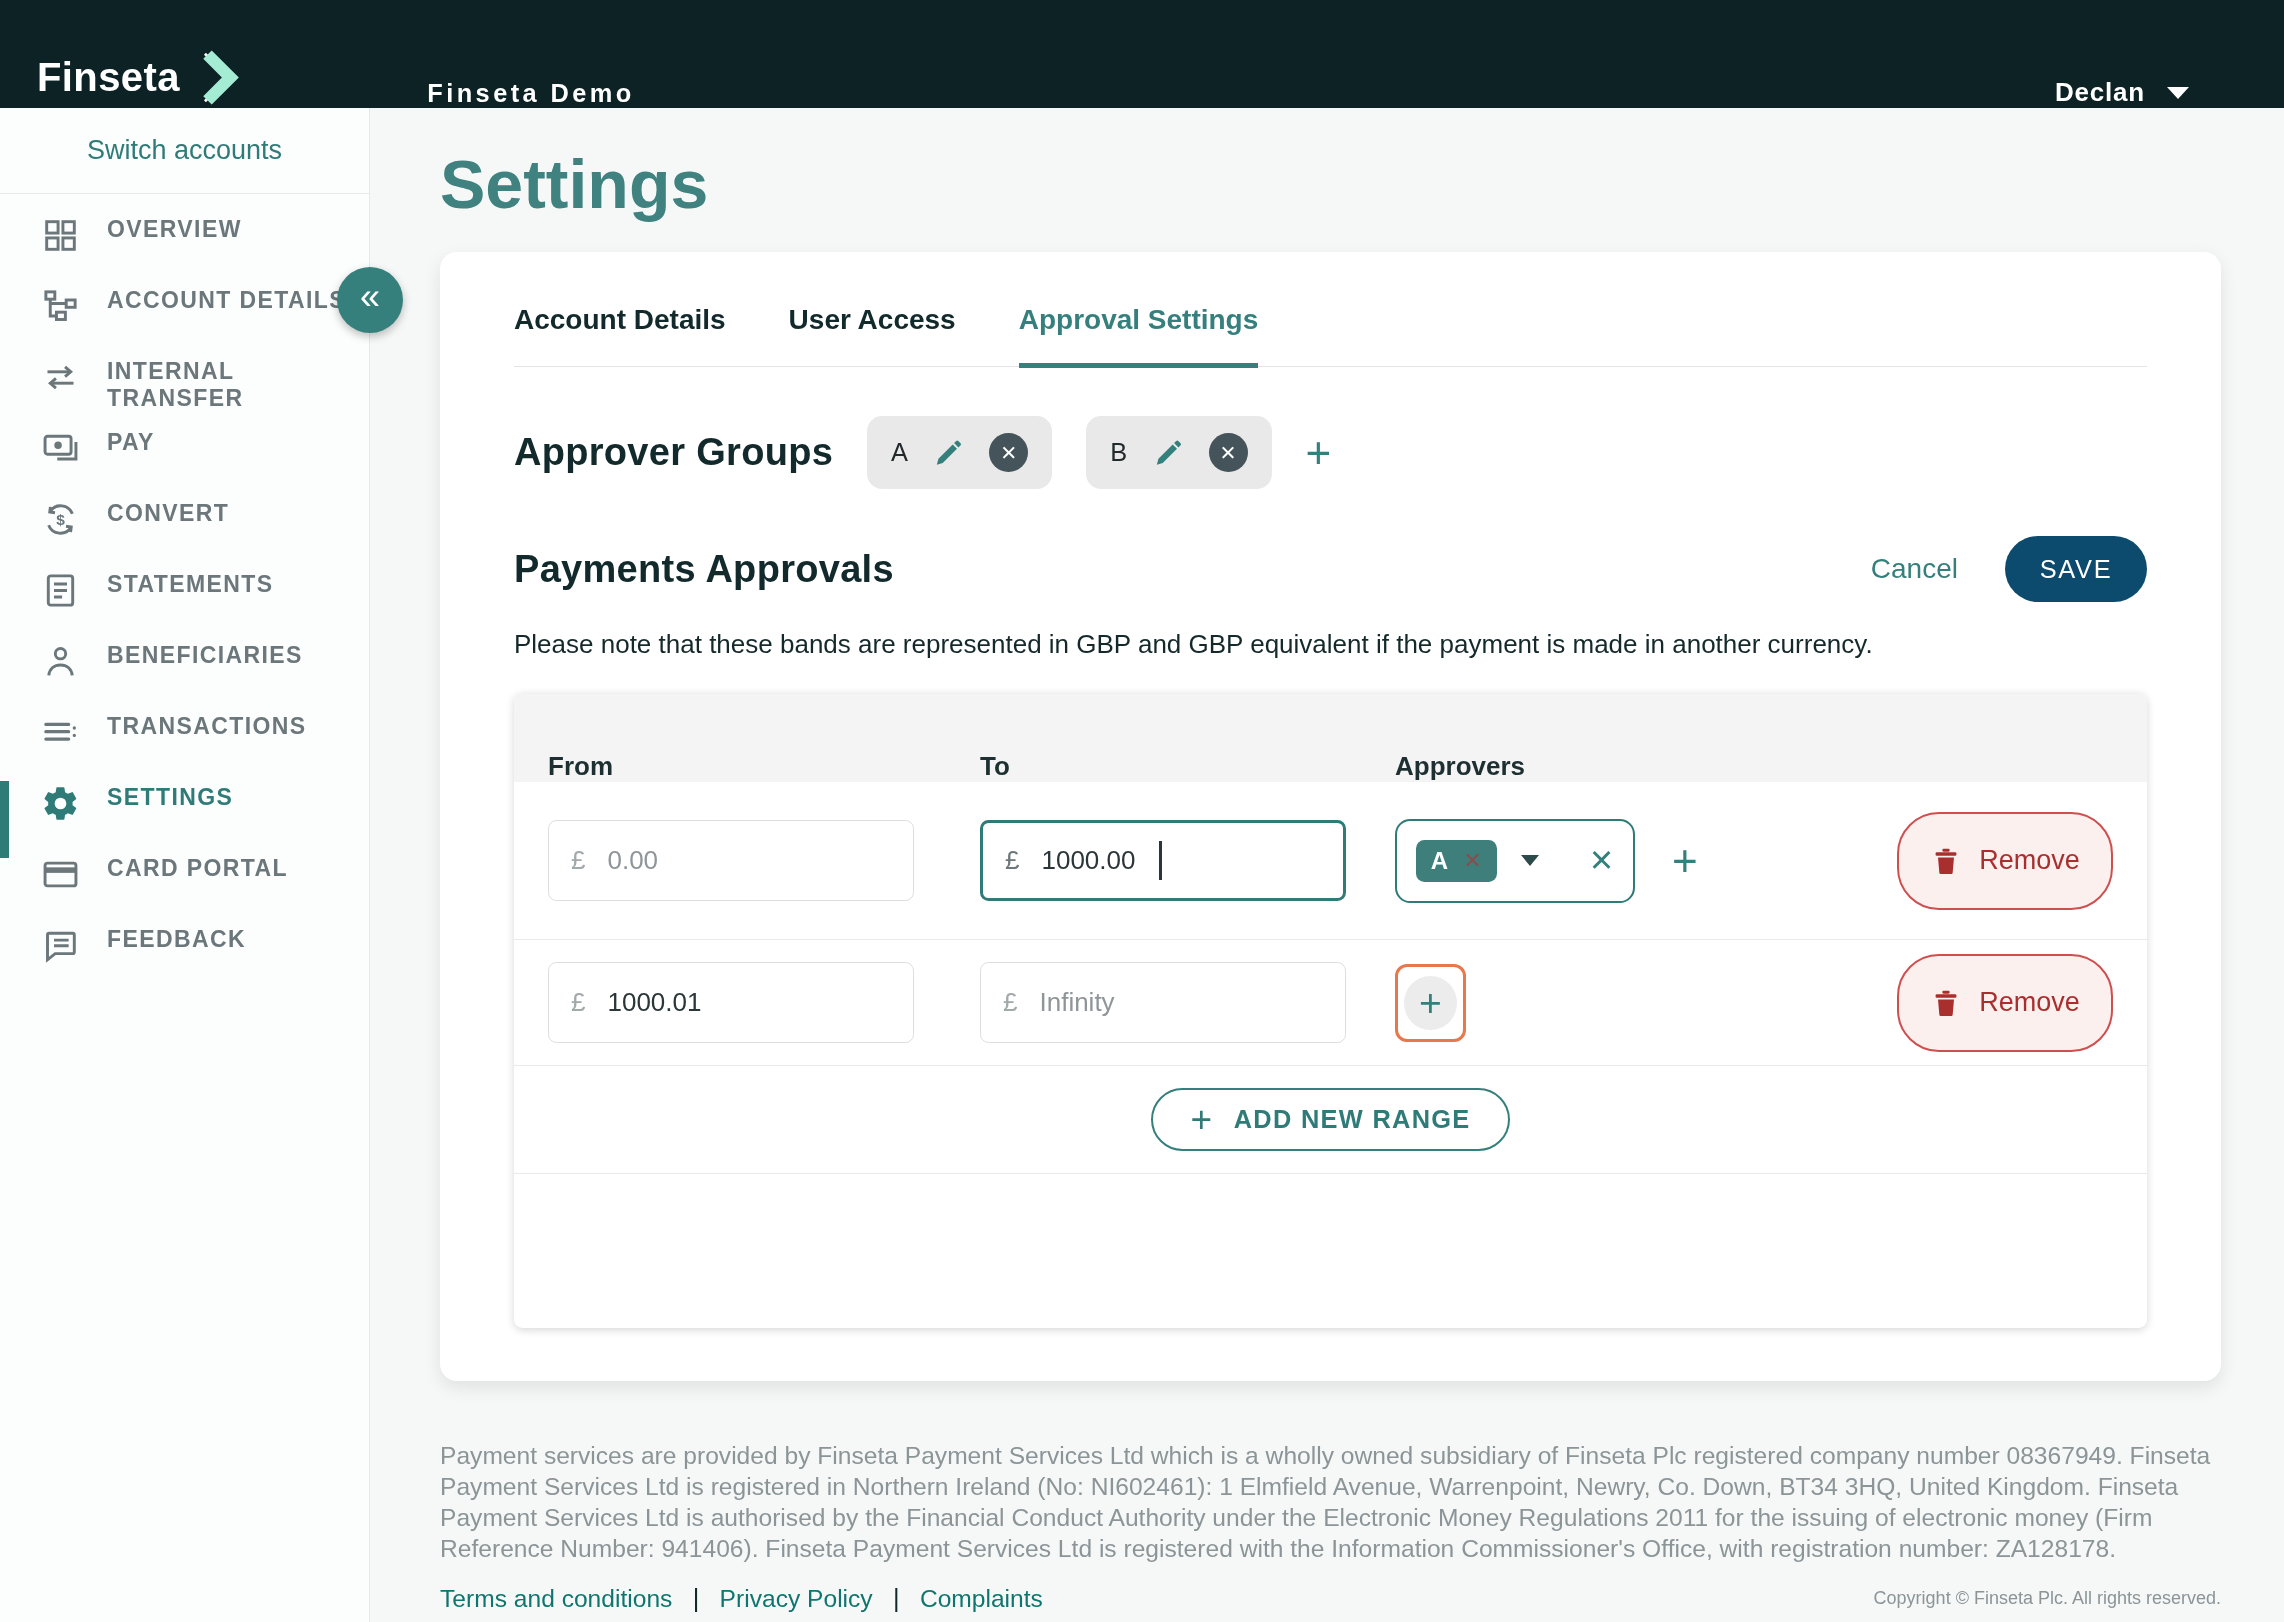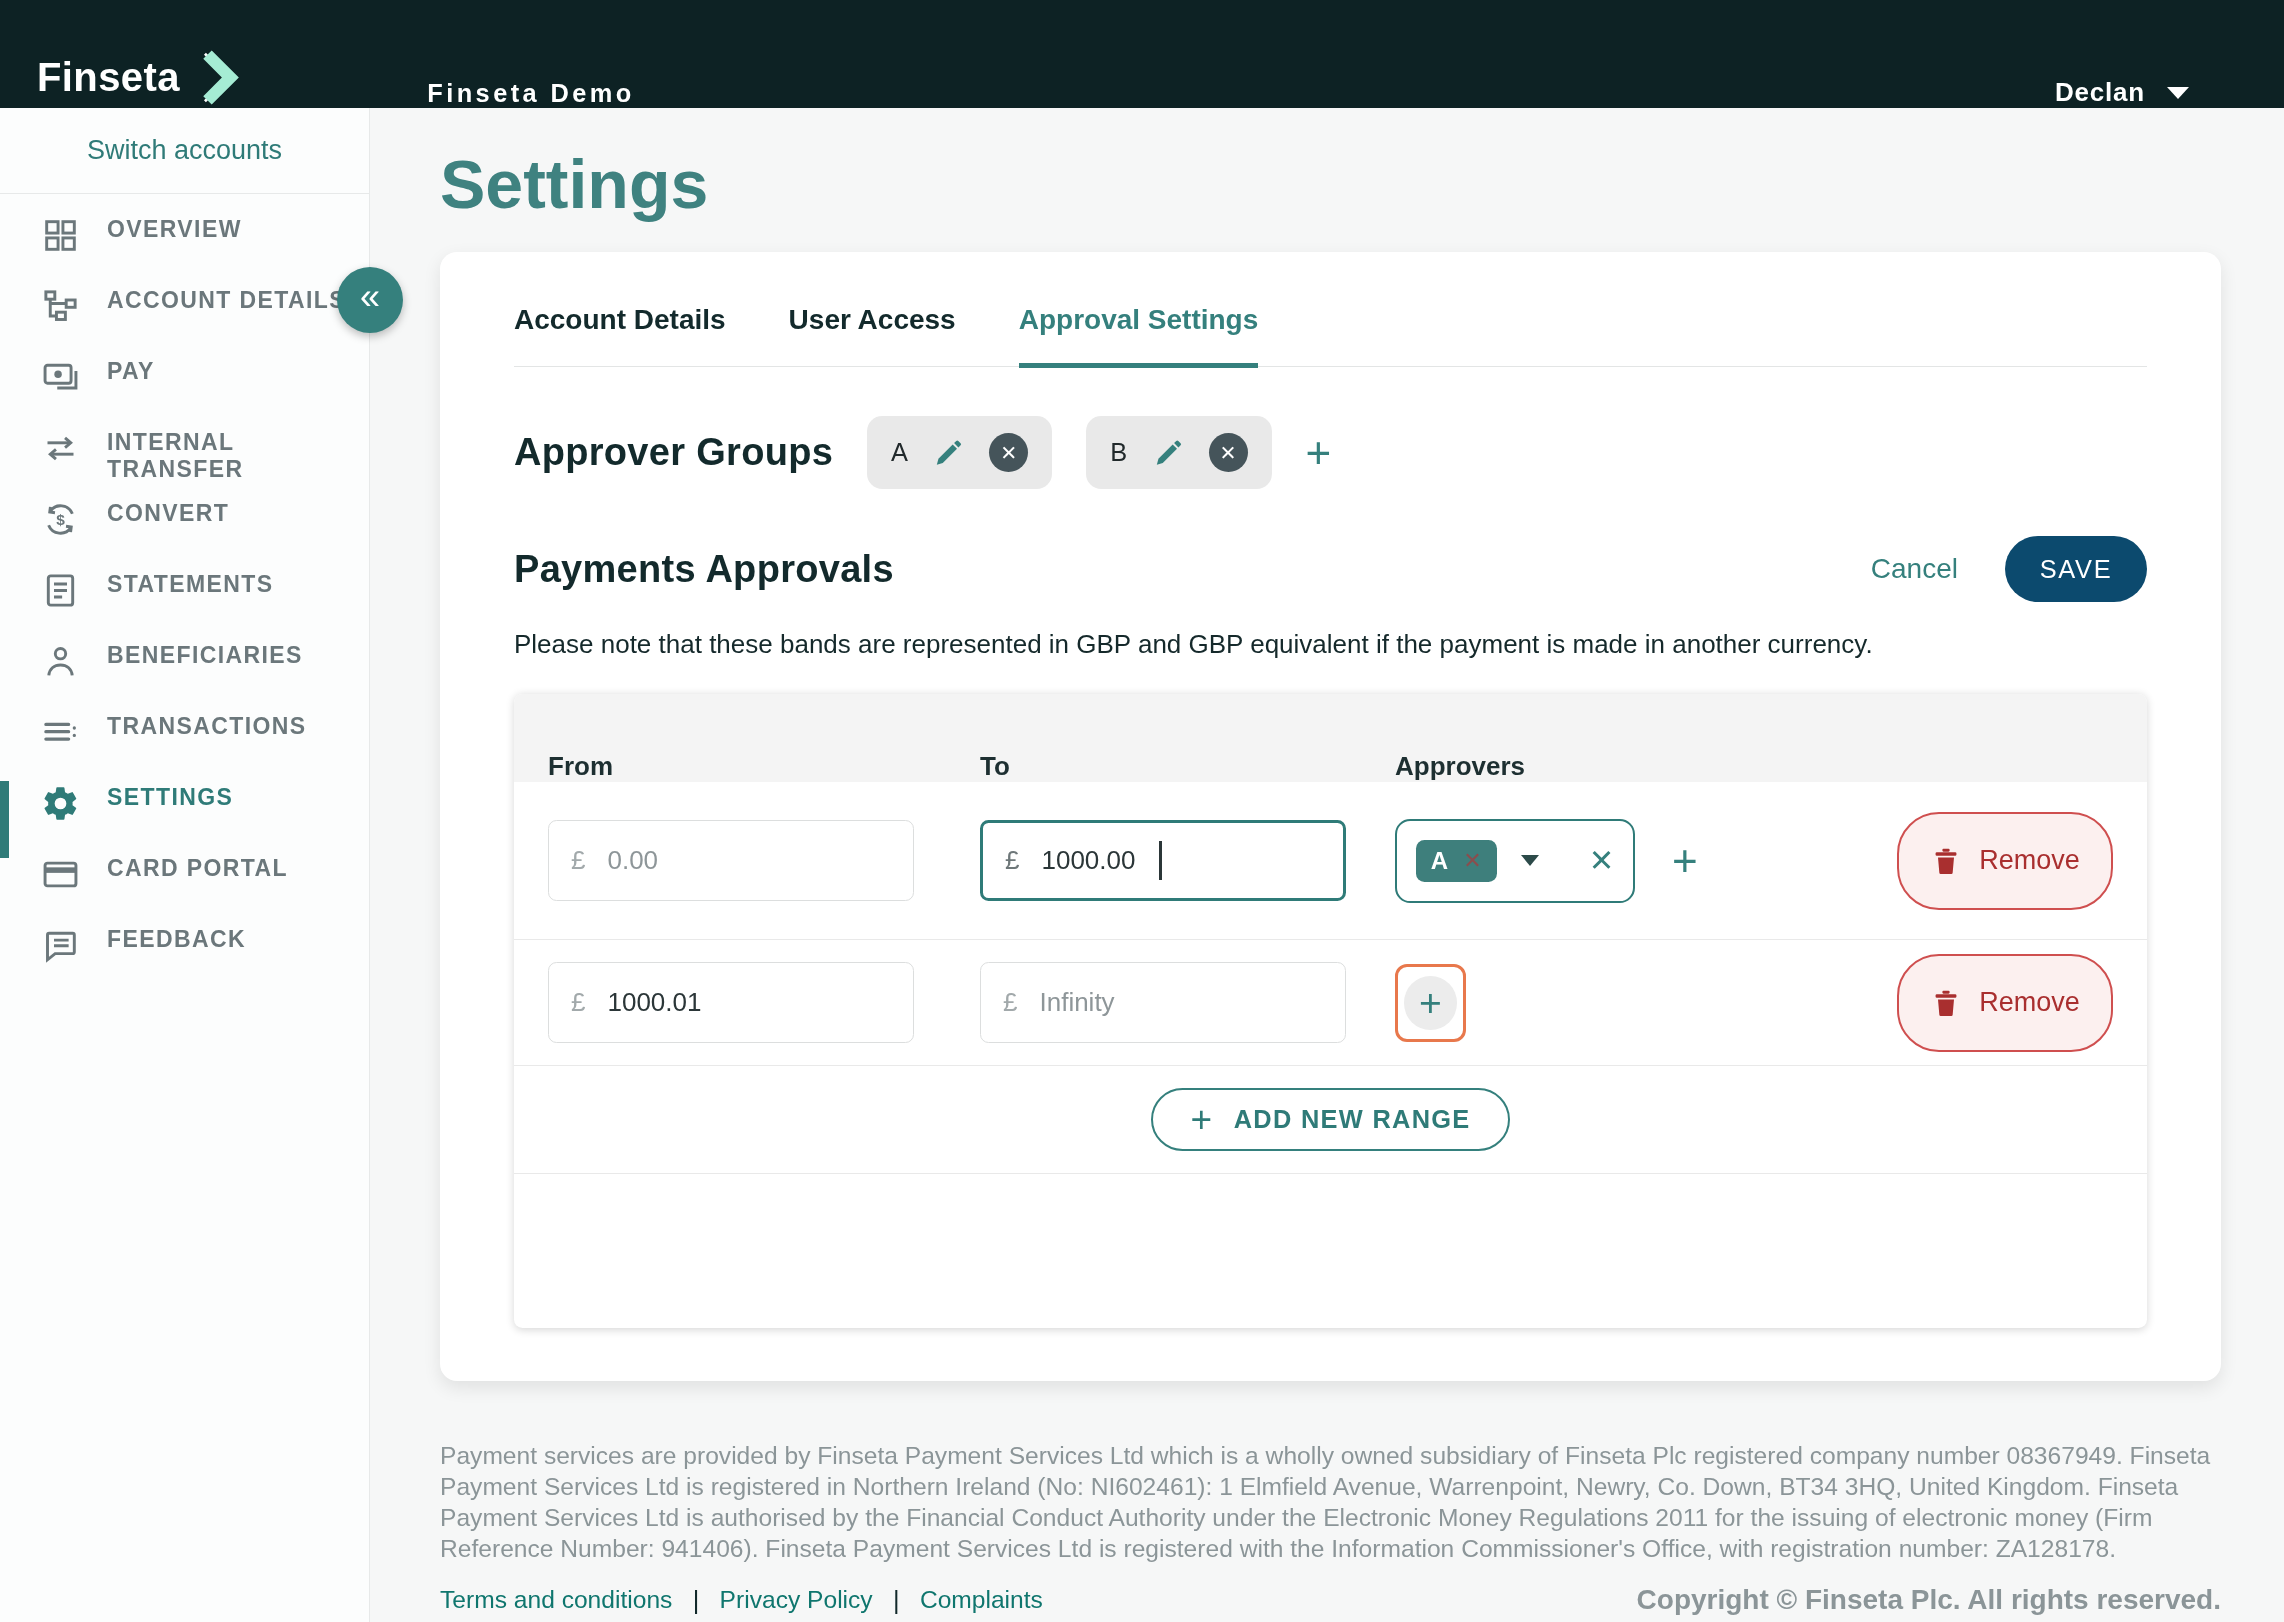--- a/index.html
+++ b/index.html
@@ -160,21 +160,21 @@
     padding:0 37px;
   }
   .add-range-btn .plus-glyph { font-size:37px; font-weight:300; color:#2f7b78; }
   .panel-spacer { height:154px; }
   
   .legal { margin-top:59px; font-size:24.6px; line-height:31px; color:#8b9598; max-width:1788px; }
   .foot-row { margin-top:20.3px; display:flex; align-items:center; }
   .foot-links { display:flex; align-items:center; gap:20.3px; }
   .foot-link { color:#0f766e; font-size:24.6px; font-weight:500; cursor:pointer; }
   .foot-sep { color:#12292b; font-size:25.4px; }
-  .copyright { margin-left:auto; color:#8b9598; font-size:28px;font-weight:bold; }
+  .copyright { margin-left:auto; color:#8b9598; font-size:18px; }
 </style>
 </head>
 <body>
 
 <div class="topbar">
   <div class="logo">
     <span class="logo-text">Finseta</span>
     <svg class="logo-mark" viewBox="0 0 36 36">
       <path d="M10 4 L24 18 L10 32" fill="none" stroke="#ffffff" stroke-width="1.6"></path>
       <path d="M14 2 L30 18 L14 34 L9 29 L20 18 L9 7 Z" fill="#a5ecd4"></path>
@@ -216,38 +216,38 @@
             <rect x="9.5" y="15.5" width="5.5" height="4.5"></rect>
             <path d="M5.7 7.5v10.3h3.8M5.7 10.2h9.8"></path>
           </svg>
         </span>
         <span class="nav-label">ACCOUNT DETAILS</span>
       </div>
 
       <div class="nav-item">
         <span class="nav-icon">
           <svg viewBox="0 0 24 24" fill="none" stroke="currentColor" stroke-width="1.8">
-            <rect x="2.5" y="4.5" width="16" height="11" rx="1.5"></rect>
-            <circle cx="10.5" cy="10" r="2.3" fill="currentColor" stroke="none"></circle>
-            <path d="M21.5 8v10.5H10"></path>
-          </svg>
-        </span>
-        <span class="nav-label">PAY</span>
-      </div>
-
-      <div class="nav-item">
-        <span class="nav-icon">
-          <svg viewBox="0 0 24 24" fill="none" stroke="currentColor" stroke-width="1.8">
             <path d="M4 8.5h13.5"></path>
               <path d="M14.8 5.5l3.5 3-3.5 3" fill="none"></path>
             <path d="M20 15.5H6.5"></path>
               <path d="M9.2 12.5l-3.5 3 3.5 3" fill="none"></path>
           </svg>
         </span>
         <span class="nav-label">INTERNAL TRANSFER</span>
+      </div>
+
+      <div class="nav-item">
+        <span class="nav-icon">
+          <svg viewBox="0 0 24 24" fill="none" stroke="currentColor" stroke-width="1.8">
+            <rect x="2.5" y="4.5" width="16" height="11" rx="1.5"></rect>
+            <circle cx="10.5" cy="10" r="2.3" fill="currentColor" stroke="none"></circle>
+            <path d="M21.5 8v10.5H10"></path>
+          </svg>
+        </span>
+        <span class="nav-label">PAY</span>
       </div>
 
       <div class="nav-item">
         <span class="nav-icon">
           <svg viewBox="0 0 24 24" fill="none" stroke="currentColor" stroke-width="1.8">
             <path d="M19.3 8.5A7.8 7.8 0 0 0 5.6 7"></path>
             <path d="M5.8 4.2L5.4 7.4l3.2.4"></path>
             <path d="M4.7 15.5A7.8 7.8 0 0 0 18.4 17"></path>
             <path d="M18.2 19.8l.4-3.2-3.2-.4"></path>
             <text x="12" y="15.4" font-size="9.5" font-weight="bold" text-anchor="middle" fill="currentColor" stroke="none">$</text>

